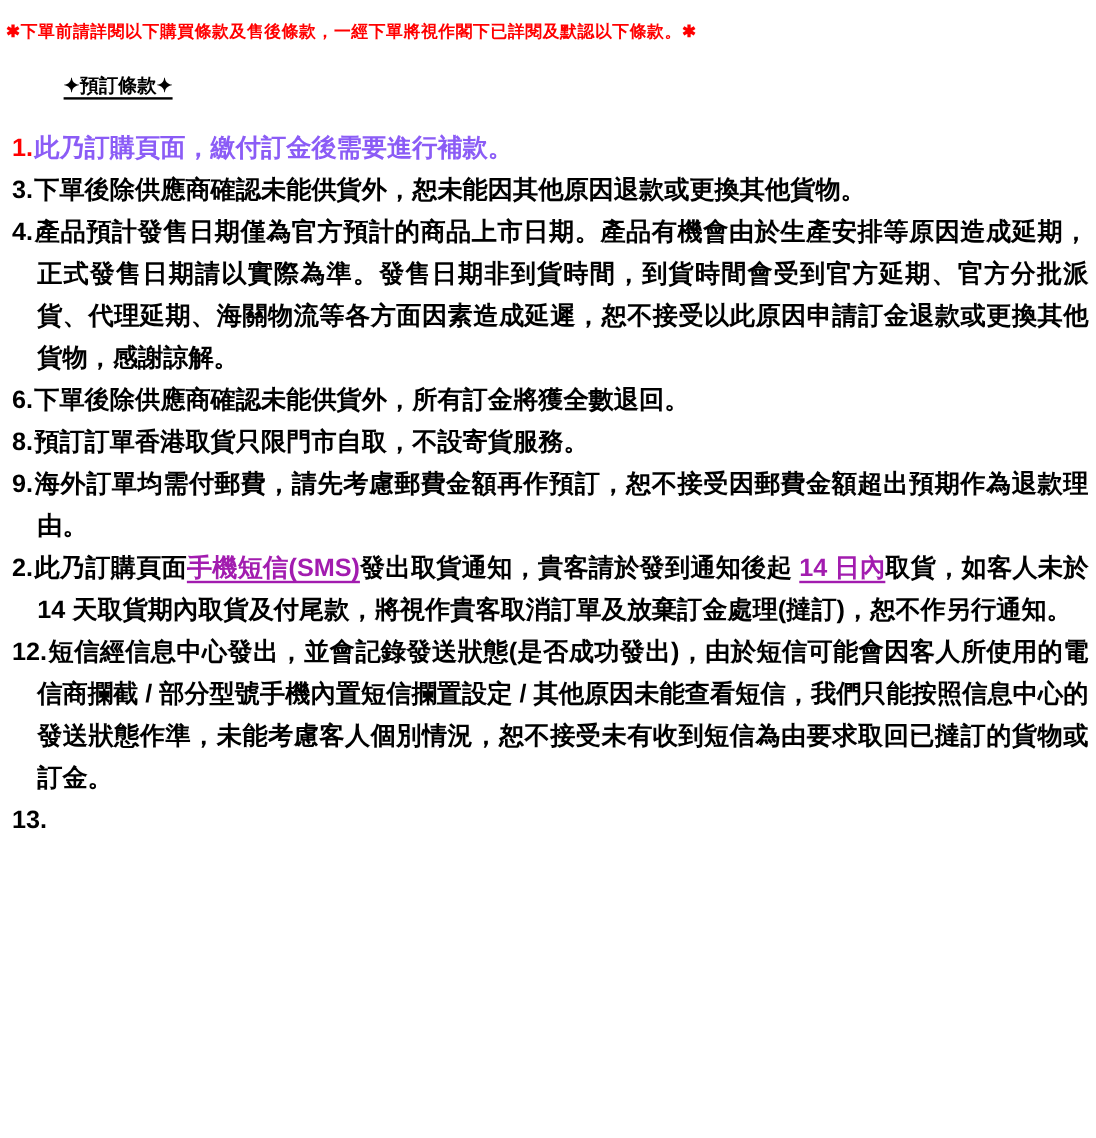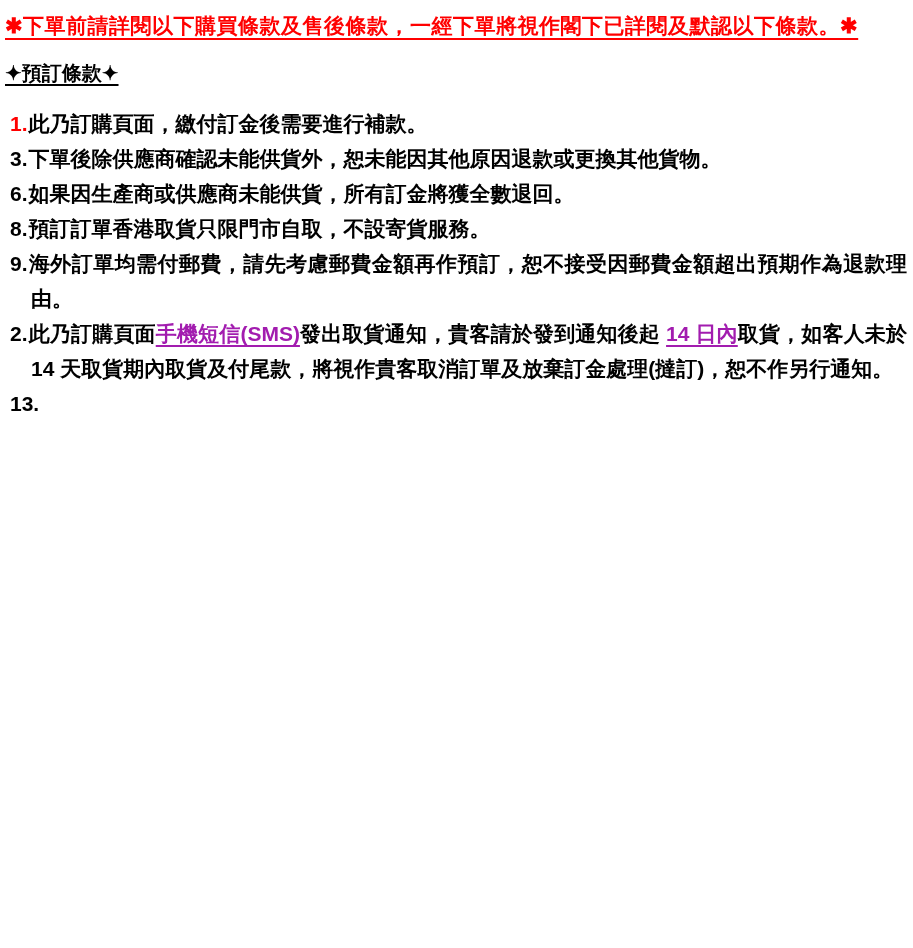--- a/index.html
+++ b/index.html
@@ -13,71 +13,73 @@
     overflow: hidden;
     font-family: "Liberation Sans", sans-serif;
     font-weight: bold;
     color: #000000;
   }
   .page {
     padding: 10px 6px 0 5px;
   }
   .notice {
     color: #ff0000;
-    font-size: 21px;
+    font-size: 14px;
     line-height: 32px;
-    text-decoration: underline;
     text-decoration-thickness: 2px;
     text-underline-offset: 5px;
     letter-spacing: 0.5px;
   }
   .section-title {
     margin-top: 16px;
-    font-size: 20px;
+    font-size: 16px;
     line-height: 30px;
     text-decoration: underline;
     text-decoration-thickness: 2px;
     text-underline-offset: 4px;
+    margin-left: 48px;
   }
   .terms {
     margin-top: 18px;
     font-size: 21px;
     line-height: 35px;
   }
   .term-item {
     padding-left: 26px;
     text-indent: -26px;
     text-align: justify;
   }
   .term-item .num {
     display: inline-block;
     text-indent: 0;
     padding-left: 5px;
     padding-right: 1px;
     min-width: 16px;
   }
   .seg-normal { color: inherit; }
-  .seg-red { color: #000000; }
+  .seg-red { color: #8b5cf6; }
   .seg-red-underline {
     color: #a21caf;
     text-decoration: underline;
     text-decoration-thickness: 2px;
     text-underline-offset: 4px;
   }
 </style>
 </head>
 <body>
 
 <div class="page">
   <div class="notice">✱下單前請詳閱以下購買條款及售後條款，一經下單將視作閣下已詳閱及默認以下條款。✱</div>
 
   <div class="section-title">✦預訂條款✦</div>
 
   <div class="terms">
       <div class="term-item" style="color: rgb(255, 0, 0);"><span class="num">1.</span><span class="seg-red">此乃訂購頁面，繳付訂金後需要進行補款。</span></div>
       <div class="term-item"><span class="num">3.</span><span class="seg-normal">下單後除供應商確認未能供貨外，恕未能因其他原因退款或更換其他貨物。</span></div>
-      <div class="term-item"><span class="num">6.</span><span class="seg-normal">如果因生產商或供應商未能供貨，所有訂金將獲全數退回。</span></div>
+      <div class="term-item"><span class="num">4.</span><span class="seg-normal">產品預計發售日期僅為官方預計的商品上市日期。產品有機會由於生產安排等原因造成延期，正式發售日期請以實際為準。發售日期非到貨時間，到貨時間會受到官方延期、官方分批派貨、代理延期、海關物流等各方面因素造成延遲，恕不接受以此原因申請訂金退款或更換其他貨物，感謝諒解。</span></div>
+      <div class="term-item"><span class="num">6.</span><span class="seg-normal">下單後除供應商確認未能供貨外，所有訂金將獲全數退回。</span></div>
       <div class="term-item"><span class="num">8.</span><span class="seg-normal">預訂訂單香港取貨只限門市自取，不設寄貨服務。</span></div>
       <div class="term-item"><span class="num">9.</span><span class="seg-normal">海外訂單均需付郵費，請先考慮郵費金額再作預訂，恕不接受因郵費金額超出預期作為退款理由。</span></div>
       <div class="term-item"><span class="num">2.</span><span class="seg-normal">此乃訂購頁面</span><span class="seg-red-underline">手機短信(SMS)</span><span class="seg-normal">發出取貨通知，貴客請於發到通知後起 </span><span class="seg-red-underline">14 日內</span><span class="seg-normal">取貨，如客人未於 14 天取貨期內取貨及付尾款，將視作貴客取消訂單及放棄訂金處理(撻訂)，恕不作另行通知。</span></div>
+      <div class="term-item"><span class="num">12.</span><span class="seg-normal">短信經信息中心發出，並會記錄發送狀態(是否成功發出)，由於短信可能會因客人所使用的電信商攔截 / 部分型號手機內置短信攔置設定 / 其他原因未能查看短信，我們只能按照信息中心的發送狀態作準，未能考慮客人個別情況，恕不接受未有收到短信為由要求取回已撻訂的貨物或訂金。</span></div>
       <div class="term-item"><span class="num">13.</span></div>
     </div>
 </div>
 
 </body></html>

